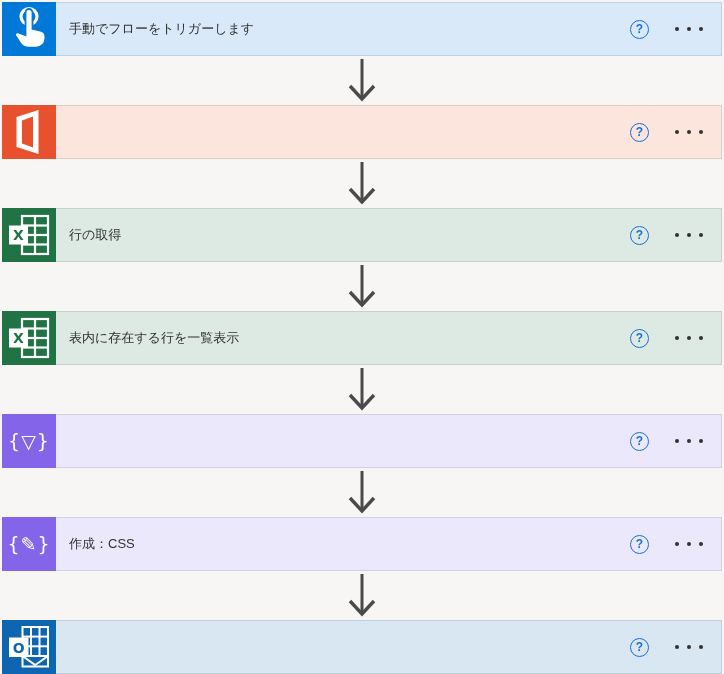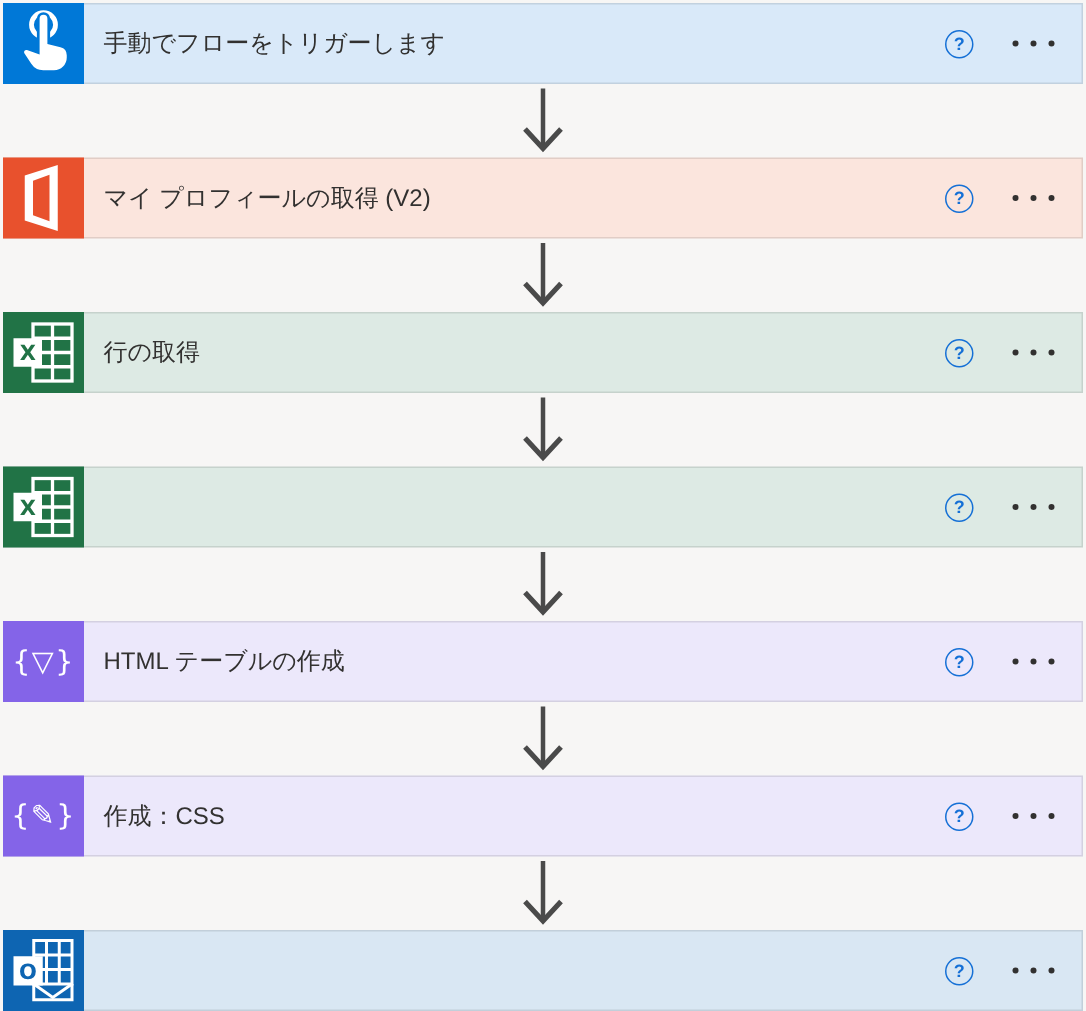--- a/index.html
+++ b/index.html
@@ -30,21 +30,21 @@
     line-height: 1;
   }
   .bar {
     flex: 1;
     display: flex;
     align-items: center;
     padding: 0 16px 0 13px;
     min-width: 0;
   }
   .title {
-    font-size: 16px;
+    font-size: 13px;
     color: #323130;
     white-space: nowrap;
   }
   .controls {
     margin-left: auto;
     display: flex;
     align-items: center;
     gap: 24px;
   }
   .help-btn {
@@ -119,21 +119,20 @@
   </div>
 
   <div class="step-card" style="background-color: rgb(251, 229, 221);">
     <div class="icon-box" style="background-color: rgb(232, 81, 45);">
       <svg width="54" height="54" viewBox="0 0 54 54">
         <path d="M14.5 12 L36.5 5 L36.5 49 L14.5 42 Z" fill="#ffffff"></path>
         <path d="M20 15.5 L31 11.5 L31 42.5 L20 38.5 Z" fill="#e8512d"></path>
       </svg>
     </div>
     <div class="bar">
-      <span class="title">マイ プロフィールの取得 (V2)</span>
       <div class="controls">
         <button class="help-btn">?</button>
         <button class="menu-btn">
             <span class="dot"></span>
             <span class="dot"></span>
             <span class="dot"></span>
           </button>
       </div>
     </div>
   </div>
@@ -187,20 +186,21 @@
           <line x1="33" y1="8" x2="33" y2="46"></line>
           <line x1="20" y1="17.5" x2="46" y2="17.5"></line>
           <line x1="20" y1="27" x2="46" y2="27"></line>
           <line x1="20" y1="36.5" x2="46" y2="36.5"></line>
         </g>
         <rect x="7" y="17.5" width="19" height="19" fill="#ffffff"></rect>
         <text x="16.5" y="32" text-anchor="middle" font-size="14" font-weight="bold" font-family="'DejaVu Sans', sans-serif" fill="#217346">X</text>
       </svg>
     </div>
     <div class="bar">
+      <span class="title">表内に存在する行を一覧表示</span>
       <div class="controls">
         <button class="help-btn">?</button>
         <button class="menu-btn">
             <span class="dot"></span>
             <span class="dot"></span>
             <span class="dot"></span>
           </button>
       </div>
     </div>
   </div>
@@ -210,21 +210,20 @@
       <line x1="17" y1="1" x2="17" y2="40" stroke="currentColor" stroke-width="3"></line>
       <path d="M5 28 L17 41 L29 28" fill="none" stroke="currentColor" stroke-width="3.4"></path>
     </svg>
   </div>
 
   <div class="step-card" style="background-color: rgb(236, 232, 251);">
     <div class="icon-box" style="background-color: rgb(132, 100, 232);">
       <span class="glyph">{▽}</span>
     </div>
     <div class="bar">
-      <span class="title">HTML テーブルの作成</span>
       <div class="controls">
         <button class="help-btn">?</button>
         <button class="menu-btn">
             <span class="dot"></span>
             <span class="dot"></span>
             <span class="dot"></span>
           </button>
       </div>
     </div>
   </div>

